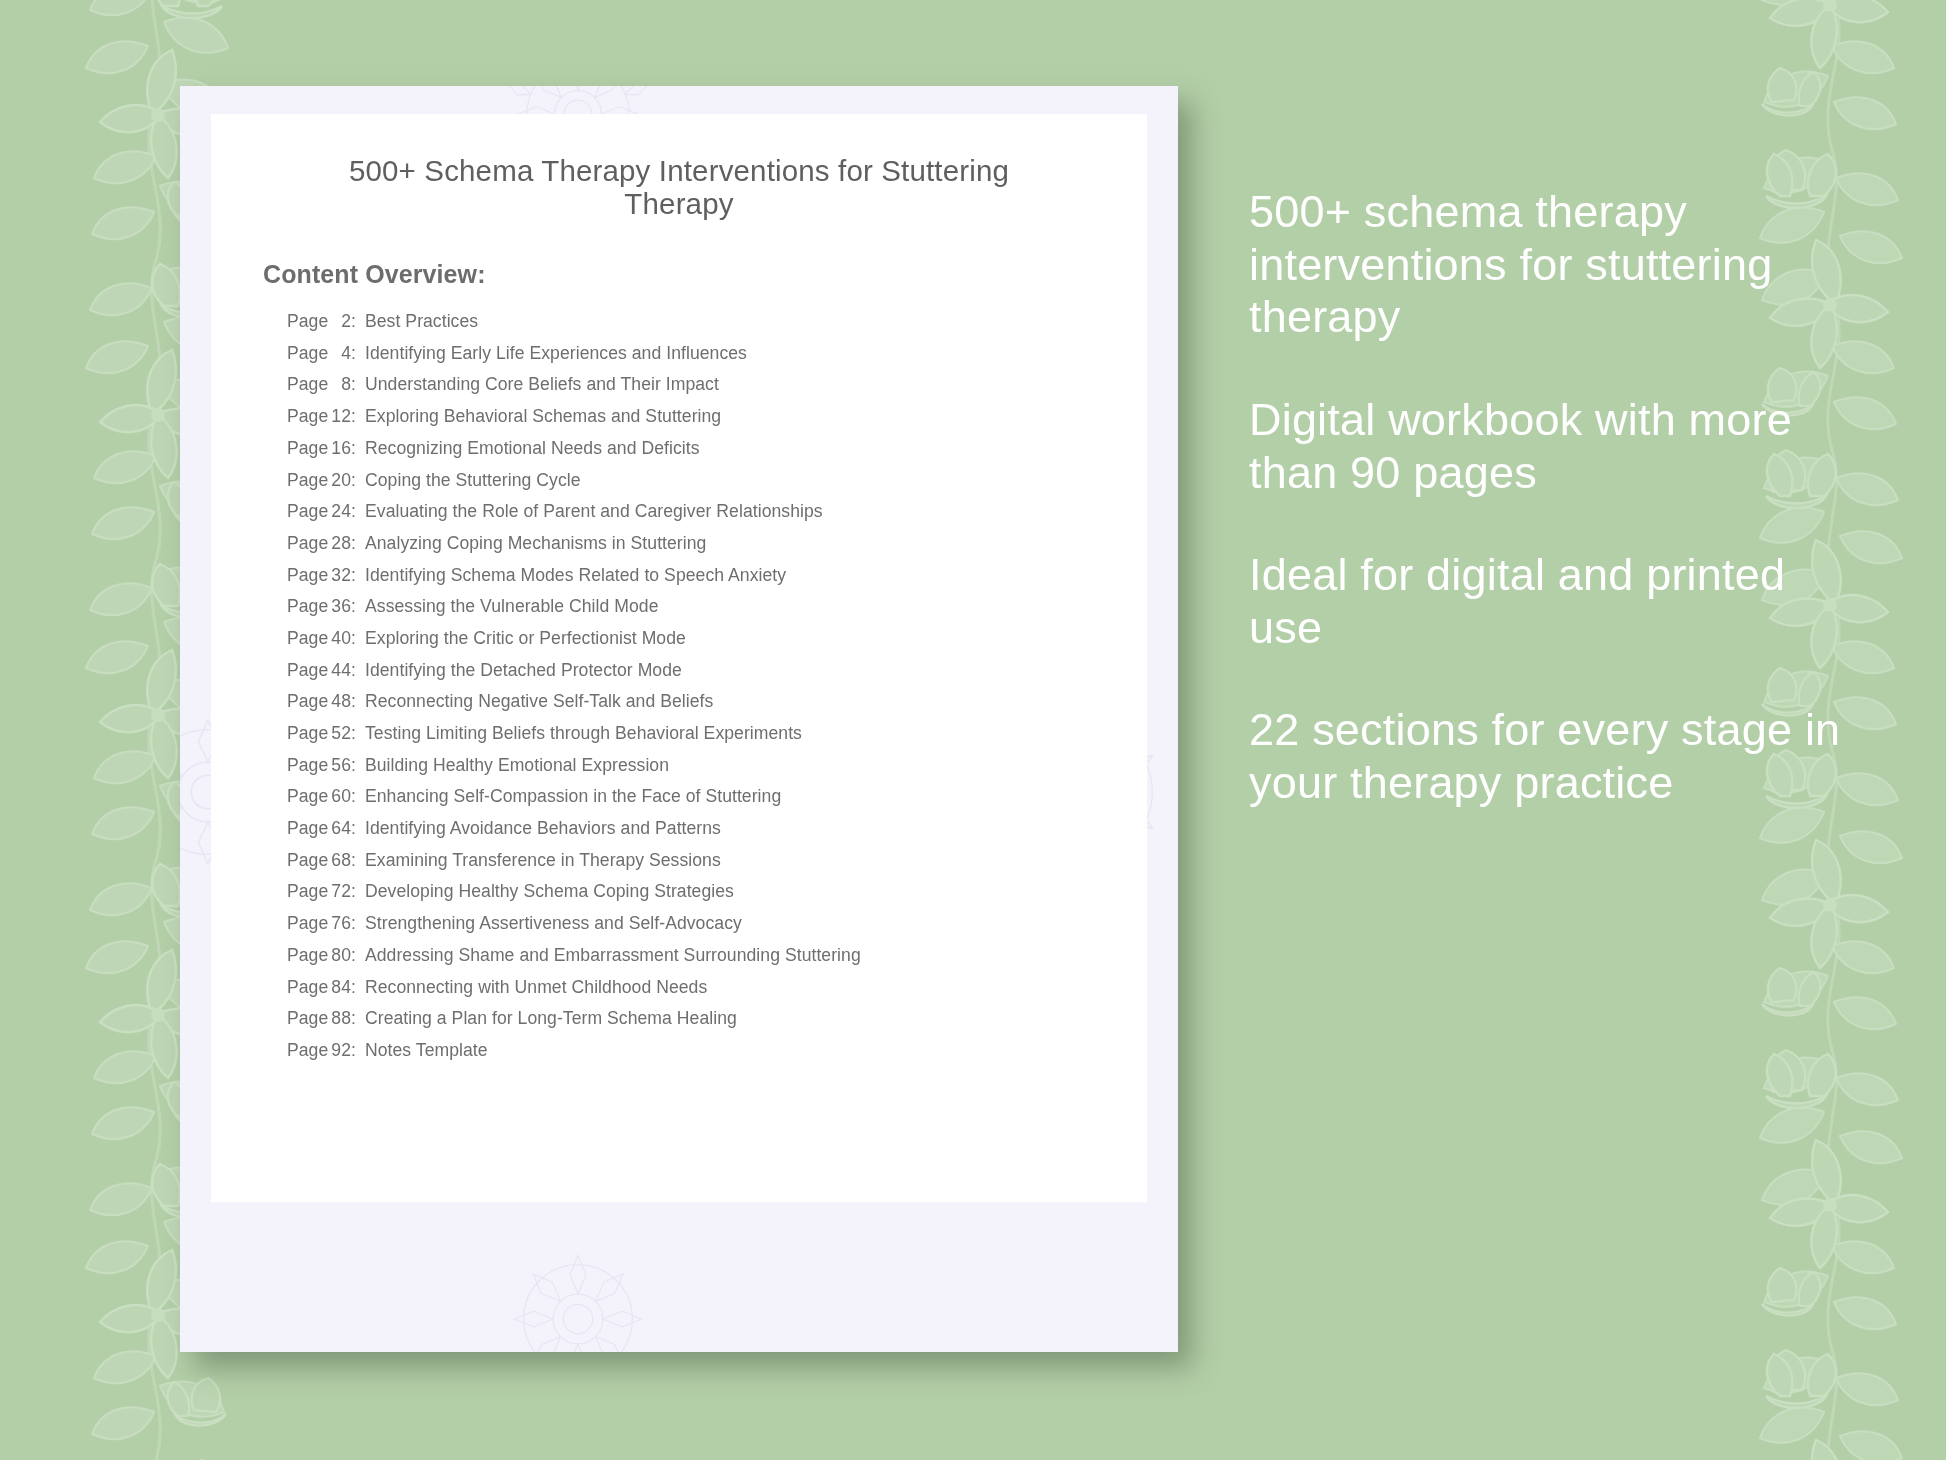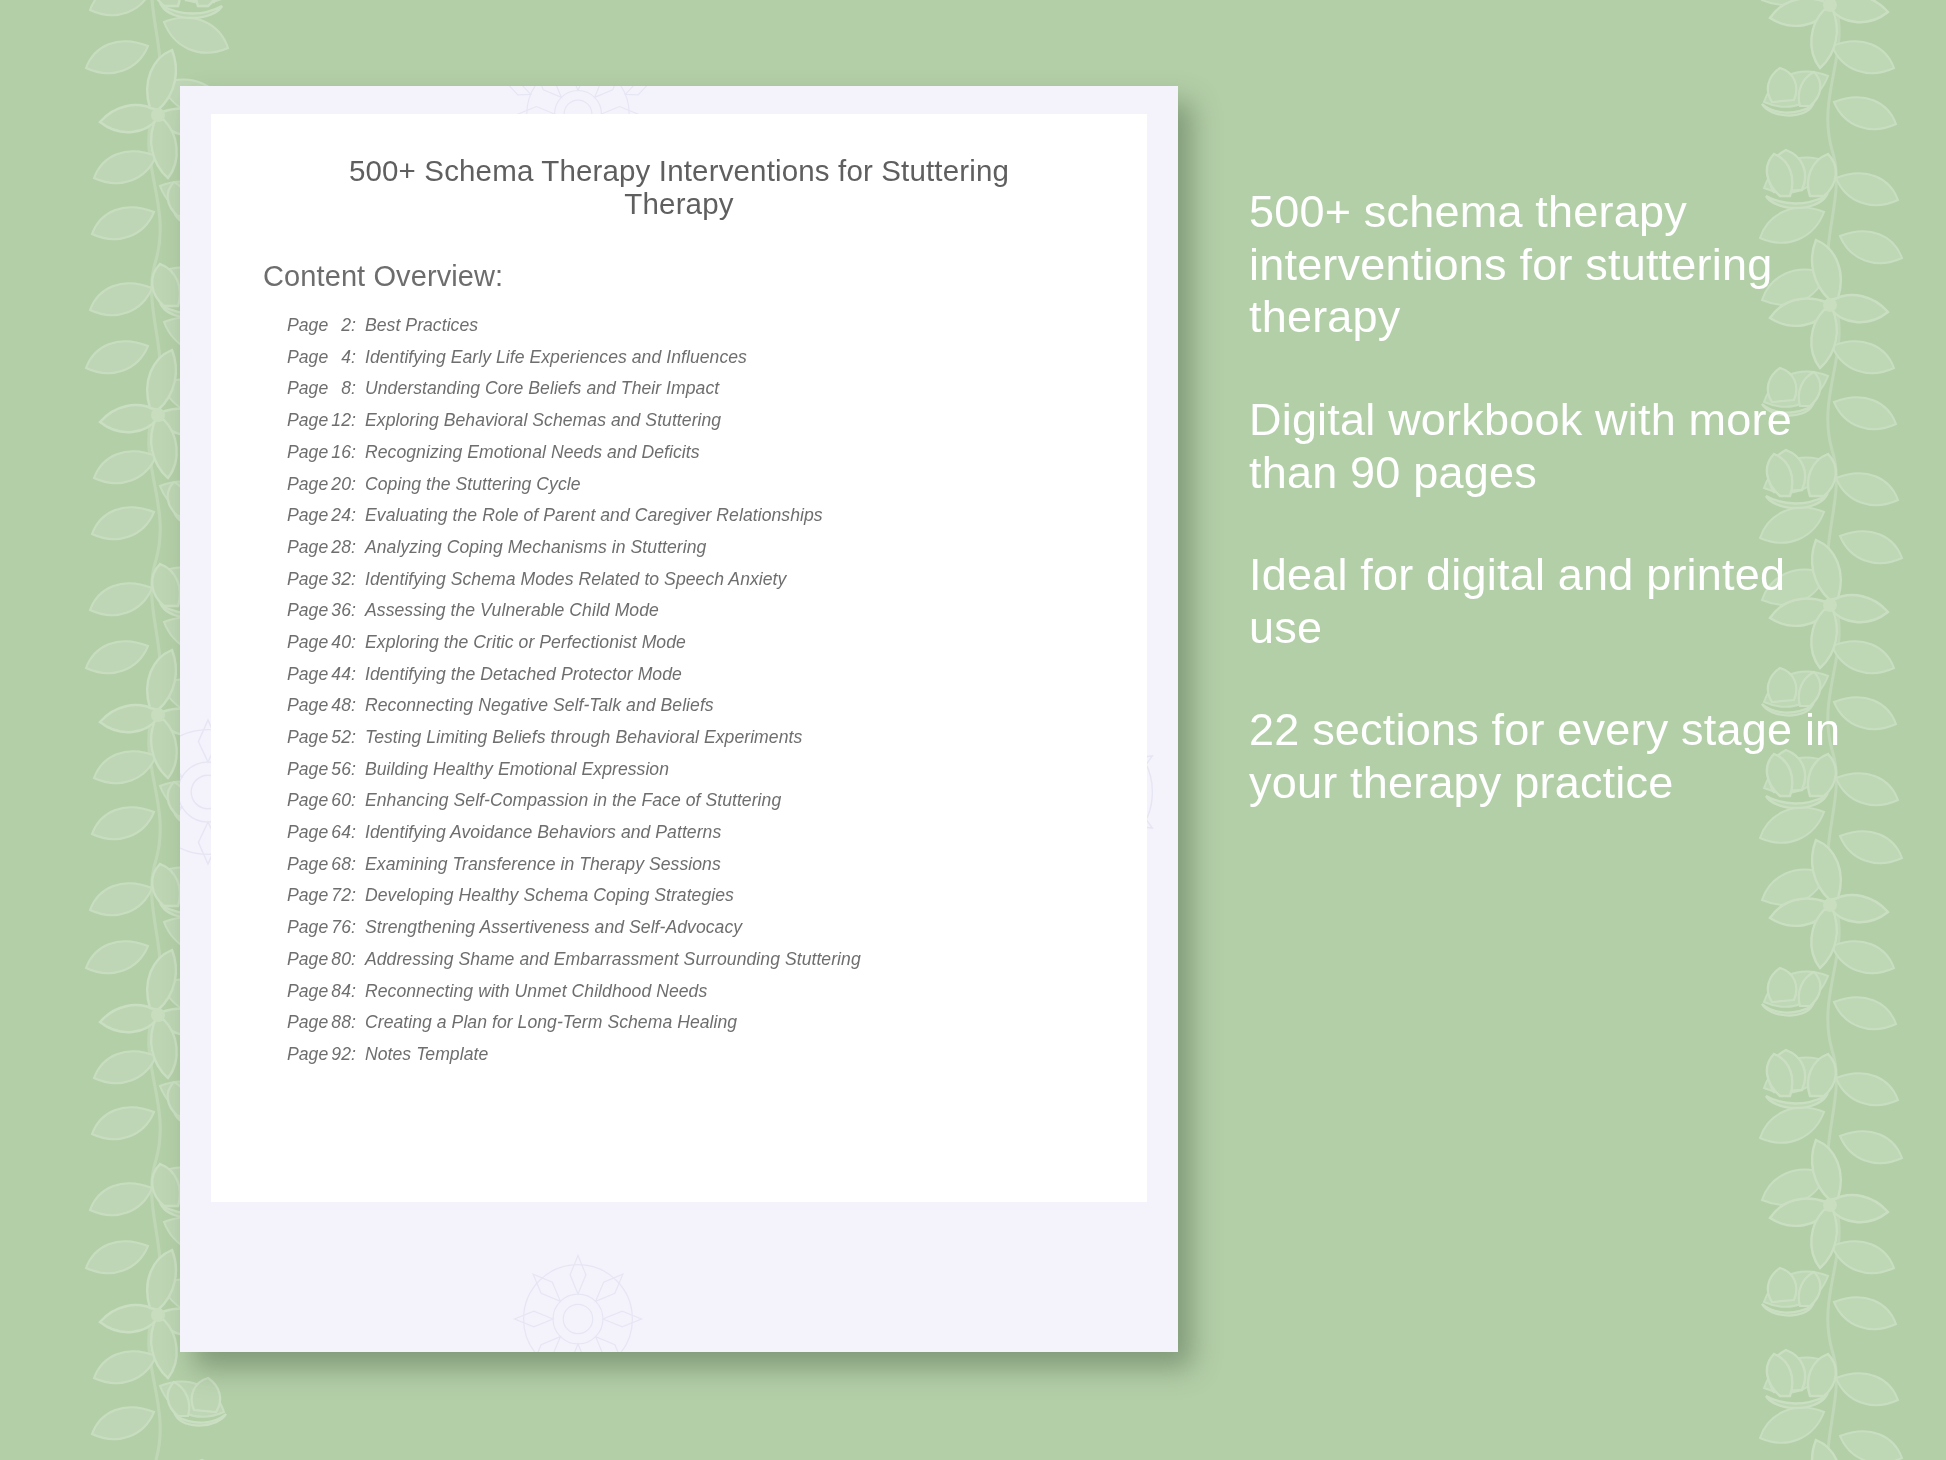--- a/index.html
+++ b/index.html
@@ -74,31 +74,30 @@
     line-height: 1.12;
     font-weight: 400;
     text-align: center;
     color: #5f5f5f;
     letter-spacing: 0.15px;
   }
 
   #content-overview-label {
     margin: 0;
     padding: 40px 0 0 52px;
-    font-size: 29px;
-    font-weight: 400;
+    font-size: 25px;
+    font-weight: 700;
     color: #6d6d6d;
     letter-spacing: 0.1px;
   }
 
   #toc-list {
     list-style: none;
     margin: 0;
     padding: 22px 0 0 76px;
-    font-style: italic;
   }
 
   .toc-row {
     display: flex;
     align-items: baseline;
     height: 31.7px;
     font-size: 17.6px;
     color: #6e6e6e;
     letter-spacing: 0.05px;
     white-space: nowrap;

